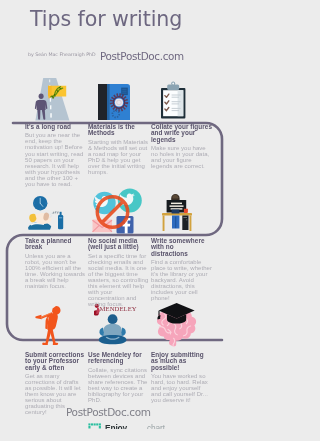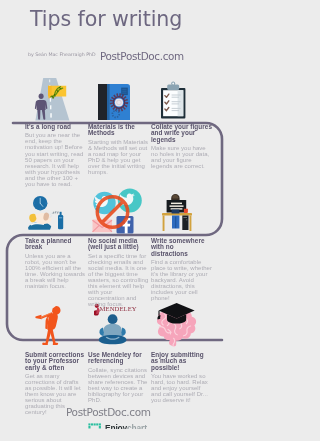--- a/index.html
+++ b/index.html
@@ -327,18 +327,18 @@
         <rect x="0.4" y="8.2" width="2.1" height="2.1"></rect>
           <rect x="8.2" y="8.2" width="2.1" height="2.1"></rect>
           <rect x="10.8" y="8.2" width="2.1" height="2.1"></rect>
         <rect x="0.4" y="10.8" width="2.1" height="2.1"></rect>
           <rect x="3.0" y="10.8" width="2.1" height="2.1"></rect>
           <rect x="5.6" y="10.8" width="2.1" height="2.1"></rect>
           <rect x="8.2" y="10.8" width="2.1" height="2.1"></rect>
       </g>
     </svg>
     <div class="abs" style="left:17px;top:-0.5px;font-size:8.4px;letter-spacing:-0.15px;white-space:nowrap;">
-      <span style="font-weight:700;color:#2e3537;">Enjoy</span><span style="font-weight:700;color:#9aa3a6;">chart</span>
+      <span style="font-weight:700;color:#2e3537;">Enjoy</span><span style="font-weight:400;color:#9aa3a6;margin-left:20px;">chart</span>
     </div>
     <div class="abs" style="left:17.5px;top:9.4px;font-size:3.1px;color:#56c3b0;letter-spacing:0.18px;white-space:nowrap;">make information beautiful</div>
   </div>
 
 </div>
 
 </body></html>

